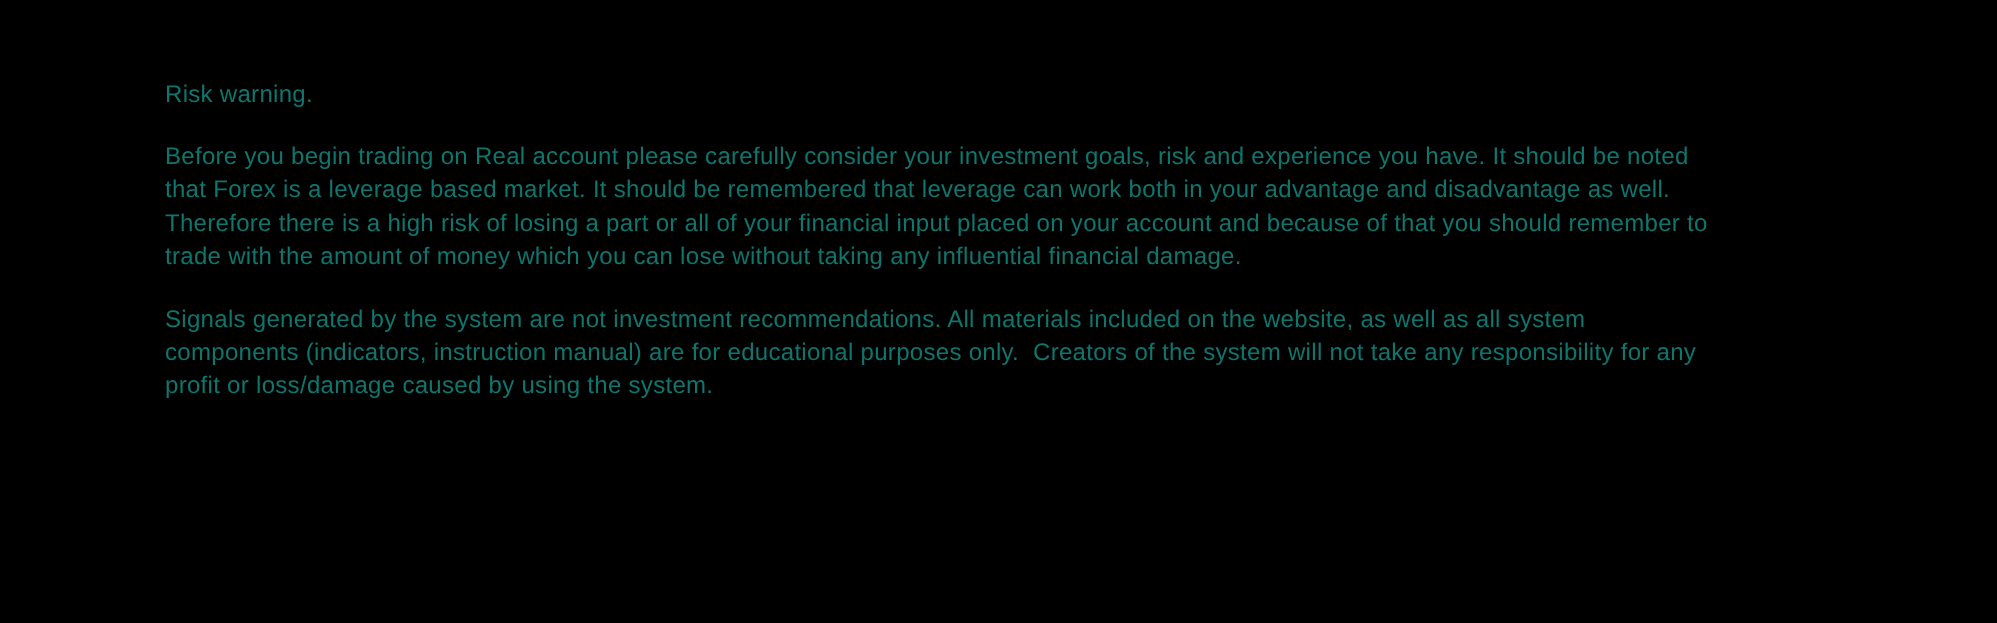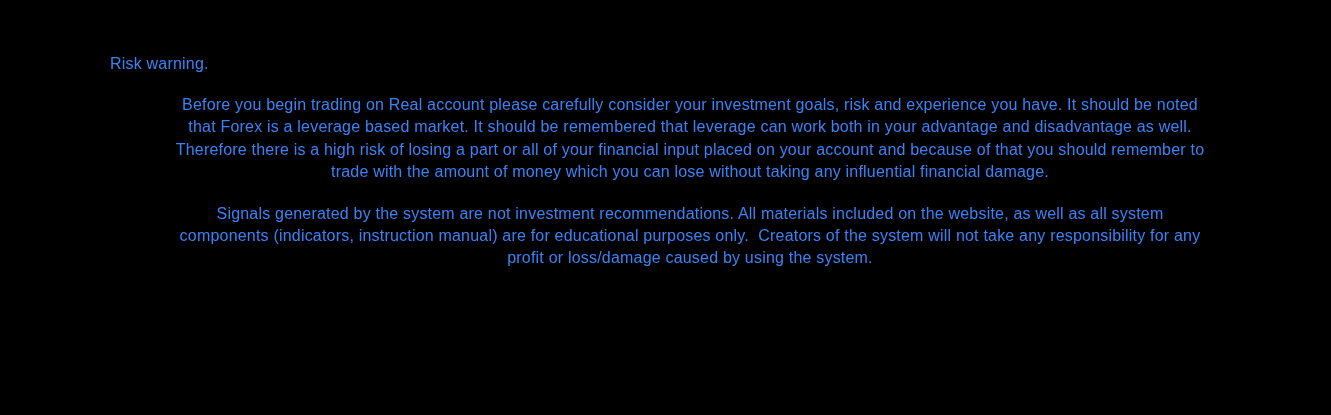--- a/index.html
+++ b/index.html
@@ -11,36 +11,35 @@
     height: 415px;
     background: #000000;
     overflow: hidden;
     font-family: "Liberation Sans", "DejaVu Sans", sans-serif;
   }
   .content {
     position: absolute;
     left: 110px;
     top: 53px;
     width: 1160px;
-    color: #3b82f6;
+    color: #0f766e;
     font-size: 16px;
     letter-spacing: 0.2px;
     font-weight: 400;
   }
   .section-heading {
     font-size: 16px;
     font-weight: 400;
     line-height: 22px;
     margin: 0 0 19px 0;
   }
   .section-body {
     margin: 10px 0 19px 0;
     line-height: 22.4px;
     white-space: pre-wrap;
-    text-align: center;
   }
 </style>
 </head>
 <body>
 
 <div class="content">
   <h2 class="section-heading">Risk warning.</h2>
   <p class="section-body">Before you begin trading on Real account please carefully consider your investment goals, risk and experience you have. It should be noted
 that Forex is a leverage based market. It should be remembered that leverage can work both in your advantage and disadvantage as well.
 Therefore there is a high risk of losing a part or all of your financial input placed on your account and because of that you should remember to

